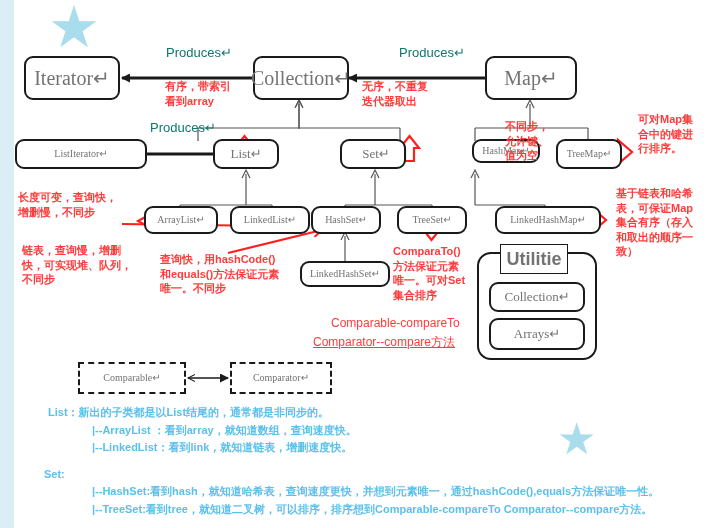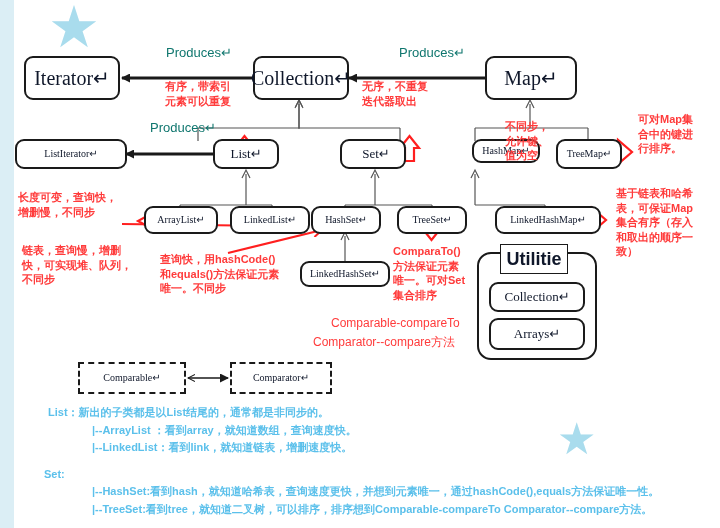--- a/index.html
+++ b/index.html
@@ -28,21 +28,21 @@
   .node {
     position: absolute;
     box-sizing: border-box;
     border: 2px solid #1a1a1a;
     border-radius: 9px;
     background: #ffffff;
     display: flex;
     align-items: center;
     justify-content: center;
     font-family: "Liberation Serif", serif;
-    color: #0f172a;
+    color: #737373;
     text-align: center;
     line-height: 1.05;
     white-space: nowrap;
   }
   .node.big    { font-size: 20px; }
   .node.mid    { font-size: 13px; }
   .node.small  { font-size: 10px; }
   .node.dashed {
     border: 2px dashed #1a1a1a;
     border-radius: 0;
@@ -176,21 +176,21 @@
 
   <div class="star" style="left:48px; top:-2px; font-size:58px;">★</div>
   <div class="star" style="left:557px; top:417px; font-size:44px;">★</div>
 
   <div class="node big" style="left:24px; top:56px; width:96px; height:44px;">Iterator↵</div>
 
   <div class="node big" style="left:253px; top:56px; width:96px; height:44px;">Collection↵</div>
 
   <div class="node big" style="left:485px; top:56px; width:92px; height:44px;">Map↵</div>
 
-  <div class="node small" style="left:15px; top:139px; width:112px; height:30px;">ListIterator↵</div>
+  <div class="node small" style="left:15px; top:139px; width:132px; height:30px;">ListIterator↵</div>
 
   <div class="node mid" style="left:213px; top:139px; width:66px; height:30px;">List↵</div>
 
   <div class="node mid" style="left:340px; top:139px; width:66px; height:30px;padding-left:6px;">Set↵</div>
 
   <div class="node small" style="left:440px; top:139px; width:68px; height:24px;margin-left:32px;">HashMap↵</div>
 
   <div class="node small" style="left:556px; top:139px; width:66px; height:30px;">TreeMap↵</div>
 
   <div class="node small" style="left:144px; top:206px; width:74px; height:28px;">ArrayList↵</div>
@@ -211,21 +211,21 @@
   <div class="node mid" style="left:489px; top:318px; width:96px; height:32px;">Arrays↵</div>
 
   <div class="node dashed" style="left:78px; top:362px; width:108px; height:32px;">Comparable↵</div>
   <div class="node dashed" style="left:230px; top:362px; width:102px; height:32px;">Comparator↵</div>
 
   <div class="txt produces" style="left:166px; top:44px;">Produces↵</div>
   <div class="txt produces" style="left:399px; top:44px;">Produces↵</div>
   <div class="txt produces" style="left:150px; top:119px;">Produces↵</div>
 
   <div class="txt red" style="left:165px; top:79px; width:110px;">有序，带索引
-元素可以重复</div>
+看到array</div>
 
   <div class="txt red" style="left:362px; top:79px; width:100px;">无序，不重复
 迭代器取出</div>
 
   <div class="txt red" style="left:505px; top:119px; width:56px;">不同步，
 允许键、
 值为空</div>
 
   <div class="txt red" style="left:638px; top:112px; width:80px;">可对Map集
 合中的键进
@@ -247,21 +247,21 @@
   <div class="txt red" style="left:160px; top:252px; width:160px;">查询快，用hashCode()
 和equals()方法保证元素
 唯一。不同步</div>
 
   <div class="txt red" style="left:393px; top:244px; width:92px;">ComparaTo()
 方法保证元素
 唯一。可对Set
 集合排序</div>
 
   <div class="txt red lg" style="left:331px; top:316px;">Comparable-compareTo</div>
-  <div class="txt red lg" style="left:313px; top:335px;">Comparator--compare方法</div>
+  <div class="txt red lg" style="left:313px; top:335px;text-decoration:underline;">Comparator--compare方法</div>
 
   <div id="legend" style="position:absolute; left:44px; top:405px; width:676px;">
       <div class="txt blue" style="position: relative; margin-left: 4px; margin-bottom: 3px;">List：新出的子类都是以List结尾的，通常都是非同步的。</div>
       <div class="txt blue" style="position: relative; margin-left: 48px; margin-bottom: 3px;">|--ArrayList ：看到array，就知道数组，查询速度快。</div>
       <div class="txt blue" style="position: relative; margin-left: 48px; margin-bottom: 12px;">|--LinkedList：看到link，就知道链表，增删速度快。</div>
       <div class="txt blue" style="position: relative; margin-left: 0px; margin-bottom: 3px;">Set:</div>
       <div class="txt blue" style="position: relative; margin-left: 48px; margin-bottom: 3px;">|--HashSet:看到hash，就知道哈希表，查询速度更快，并想到元素唯一，通过hashCode(),equals方法保证唯一性。</div>
       <div class="txt blue" style="position: relative; margin-left: 48px; margin-bottom: 3px;">|--TreeSet:看到tree，就知道二叉树，可以排序，排序想到Comparable-compareTo Comparator--compare方法。</div>
     </div>
 

